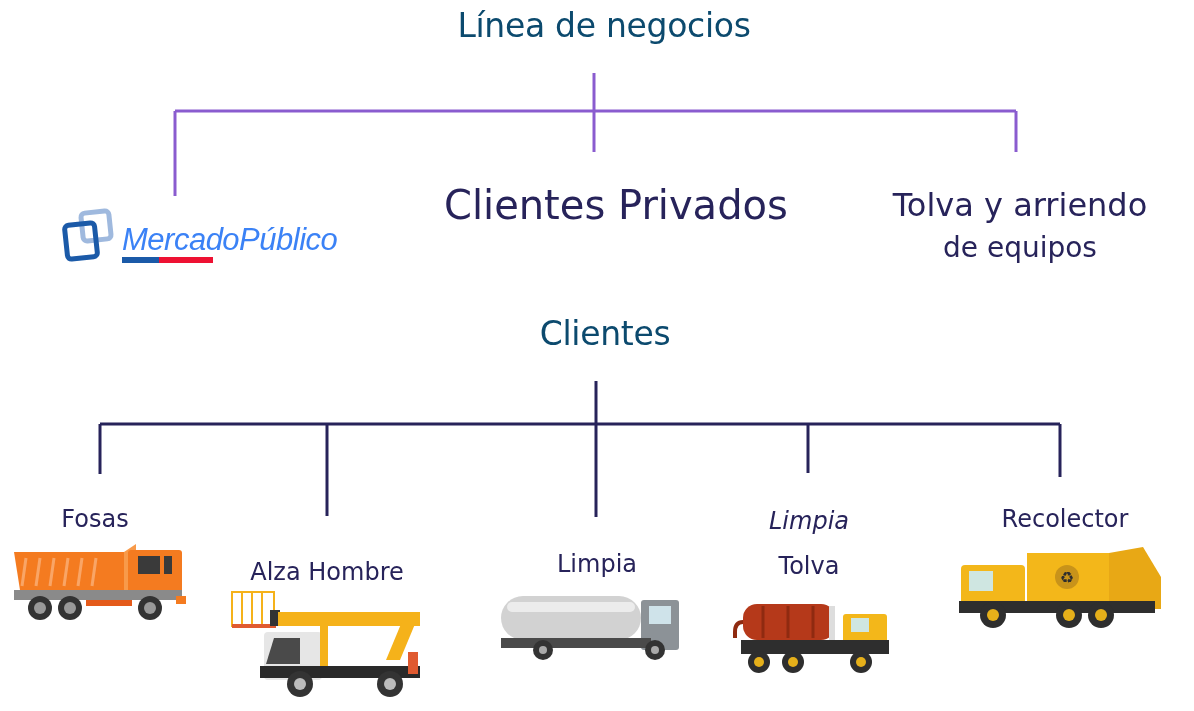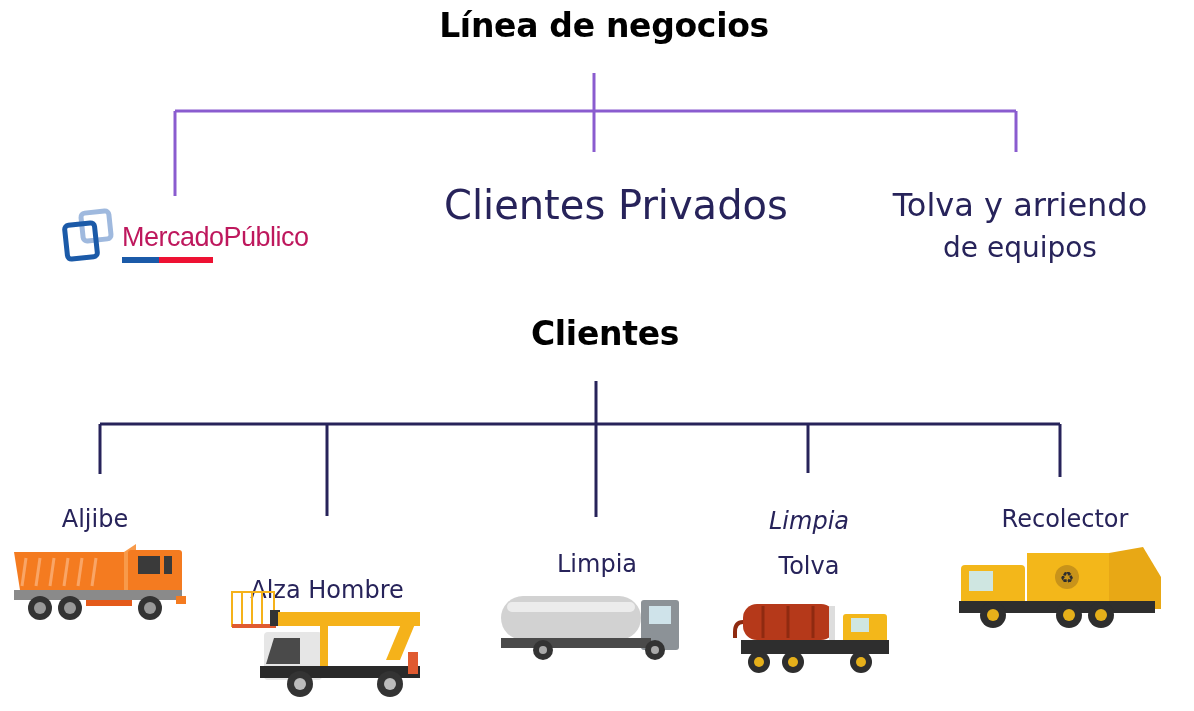--- a/index.html
+++ b/index.html
@@ -1,24 +1,24 @@
 <!DOCTYPE html>
 <html><head>
 <meta charset="utf-8">
 <style>
   html, body { margin: 0; padding: 0; background: #ffffff; }
   body { width: 1194px; height: 711px; position: relative; overflow: hidden;
          font-family: "DejaVu Sans", sans-serif; color: #27235a; }
   .abs { position: absolute; }
   svg.lines { position: absolute; left: 0; top: 0; }
-  .title { position: absolute; font-weight: bold; font-size: 33px; letter-spacing: -0.3px; text-align: center; white-space: nowrap; color: #000000; }
+  .title { position: absolute; font-weight: normal; font-size: 33px; letter-spacing: -0.3px; text-align: center; white-space: nowrap; color: #0c4a6e; }
   .label { position: absolute; font-size: 33px; text-align: center; white-space: nowrap; line-height: 44px; color: #27235a; }
   .plabel { position: absolute; font-size: 24px; text-align: center; white-space: nowrap; line-height: 44px; color: #27235a; }
   .dot { position: absolute; width: 30px; height: 30px; border-radius: 50%; }
-  .mp-text { position: absolute; font-family: "Liberation Sans", sans-serif; font-size: 27px; color: #be185d; letter-spacing: -0.5px; }
+  .mp-text { position: absolute; font-family: "Liberation Sans", sans-serif; font-size: 31px; color: #3b82f6; letter-spacing: -0.5px; font-style: italic; }
 </style>
 </head>
 <body>
 
 <svg class="lines" width="1194" height="711">
 
   <g stroke="#8a5ccf" stroke-width="3" fill="none">
     <line x1="594" y1="73" x2="594" y2="152"></line>
     <line x1="175" y1="111" x2="1016" y2="111"></line>
     <line x1="175" y1="111" x2="175" y2="196"></line>
@@ -58,22 +58,22 @@
 
 <div class="title" style="left:455px; top:314px; width:300px;">Clientes</div>
 
 <div class="dot" style="left:581px; top:366px; background:#8edb66; z-index:-1;"></div>
 <div class="dot" style="left:85px; top:459px; background:#8edb66; z-index:-1;"></div>
 <div class="dot" style="left:312px; top:501px; background:#8edb66; z-index:-1;"></div>
 <div class="dot" style="left:581px; top:502px; background:#8edb66; z-index:-1;"></div>
 <div class="dot" style="left:793px; top:458px; background:#8edb66; z-index:-1;"></div>
 <div class="dot" style="left:1045px; top:462px; background:#8dd90c; z-index:-1;"></div>
 
-<div class="plabel" style="left:20px; top:497px; width:150px;">Aljibe</div>
-<div class="plabel" style="left:227px; top:568px; width:200px;">Alza Hombre</div>
+<div class="plabel" style="left:20px; top:497px; width:150px;">Fosas</div>
+<div class="plabel" style="left:227px; top:550px; width:200px;">Alza Hombre</div>
 <div class="plabel" style="left:522px; top:542px; width:150px;">Limpia</div>
 <div class="plabel" style="left:734px; top:499px; width:150px;font-style:italic;">Limpia</div>
 <div class="plabel" style="left:734px; top:544px; width:150px;">Tolva</div>
 <div class="plabel" style="left:980px; top:497px; width:170px;">Recolector</div>
 
 <svg class="abs" width="175" height="85" style="left:12px; top:540px;">
   <polygon points="2,12 112,12 112,50 8,50" fill="#f47b20"></polygon>
   <polygon points="112,12 124,4 124,50 112,50" fill="#f89a4a"></polygon>
   <g stroke="#f9a566" stroke-width="3">
     <line x1="14" y1="18" x2="10" y2="46"></line>

